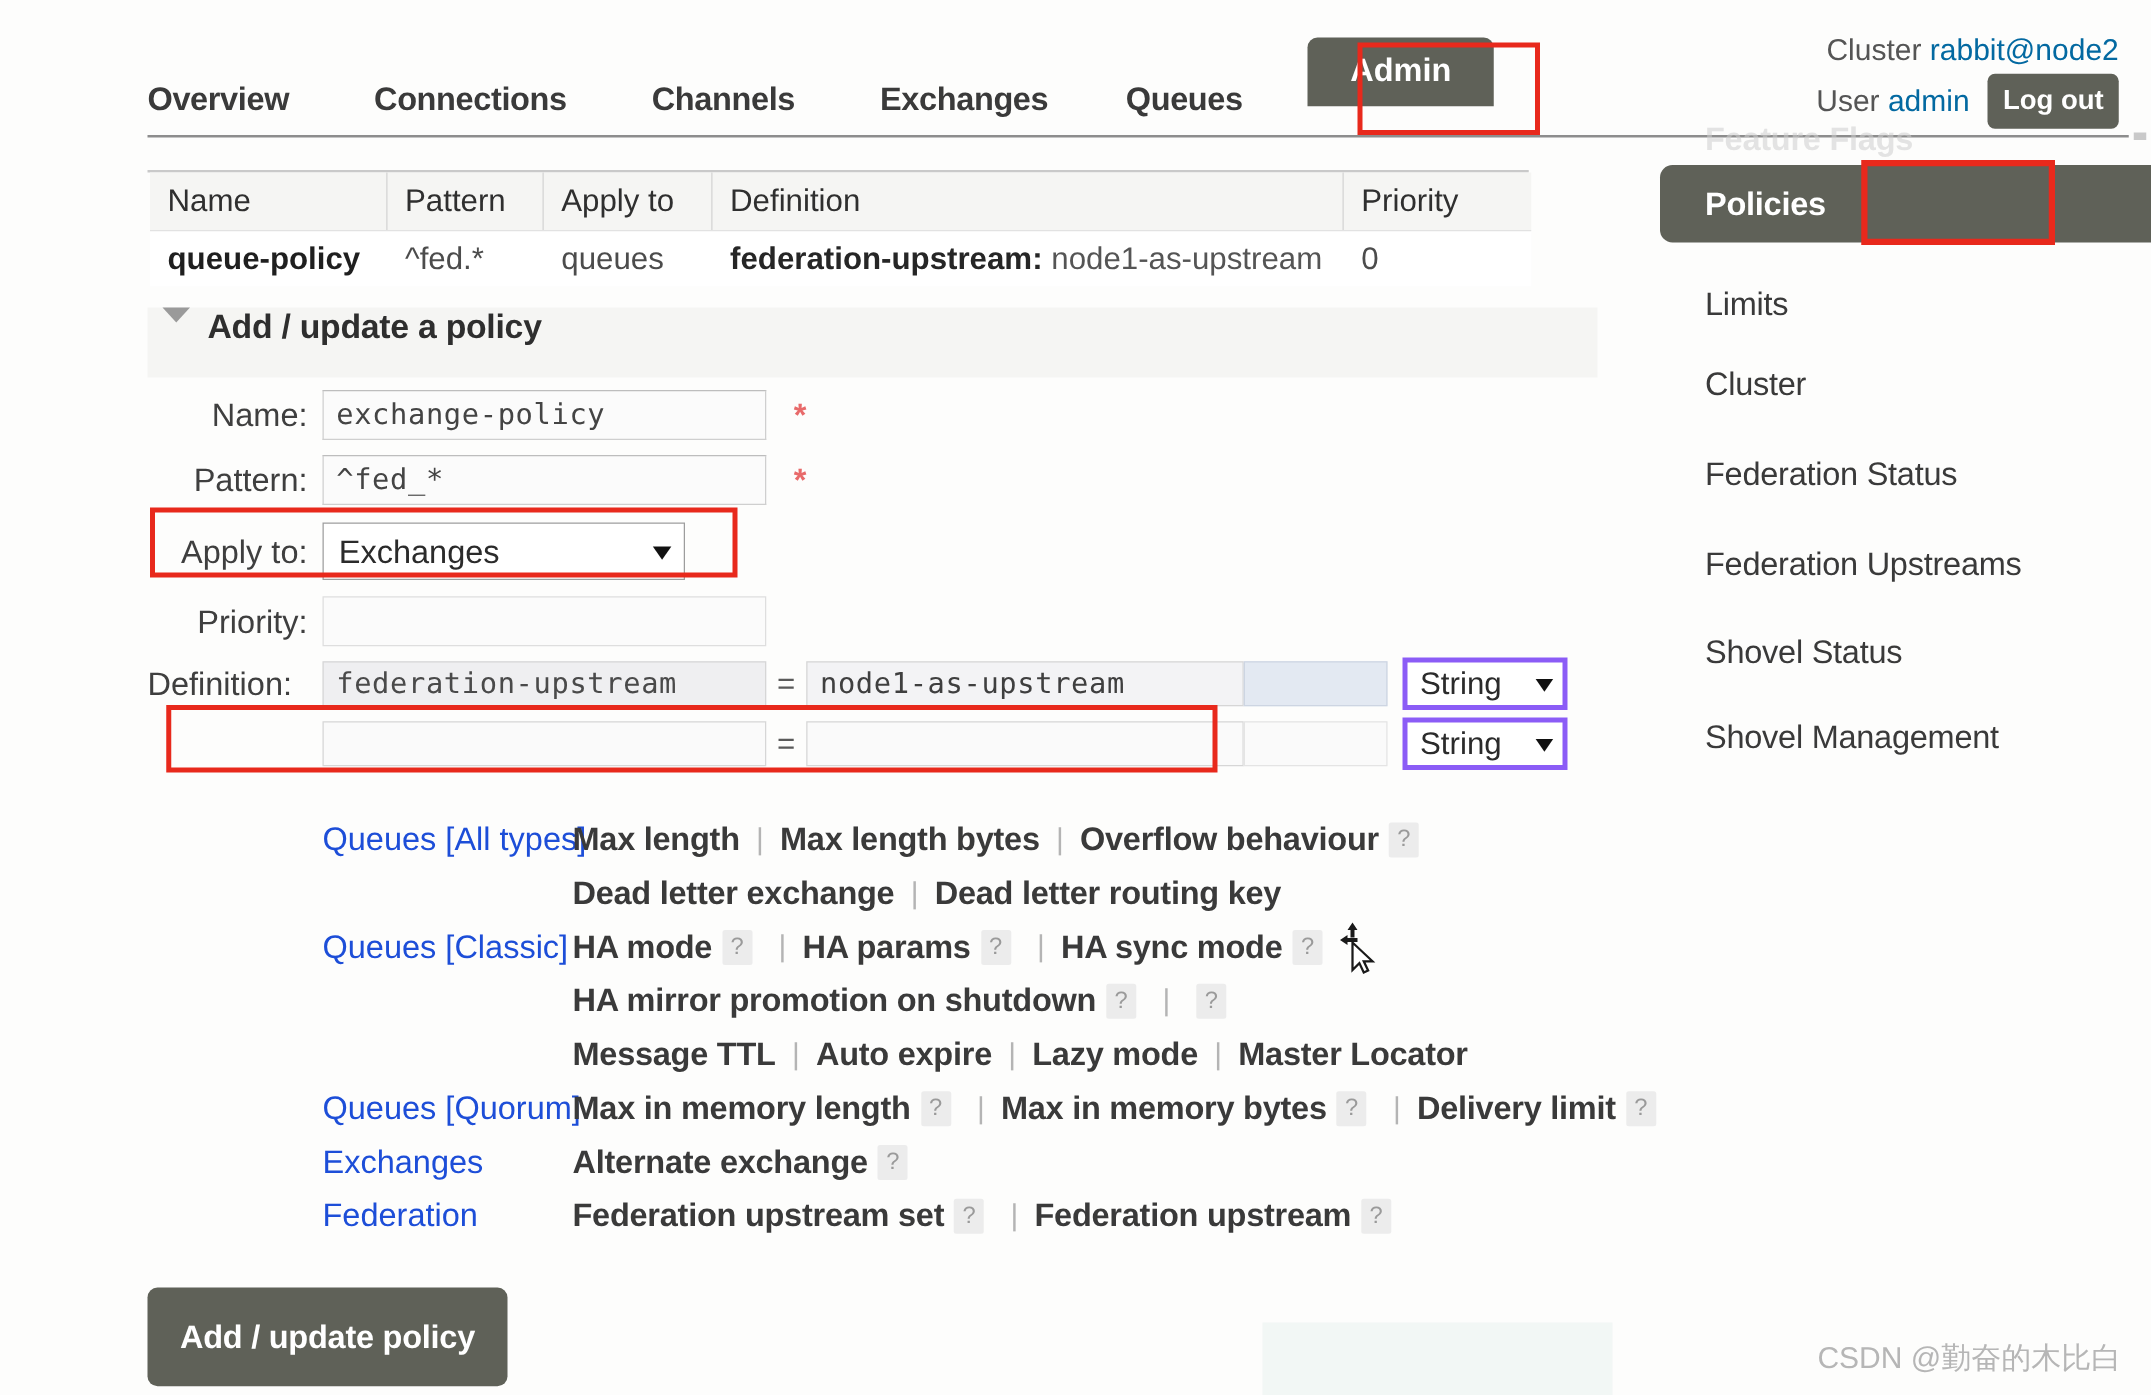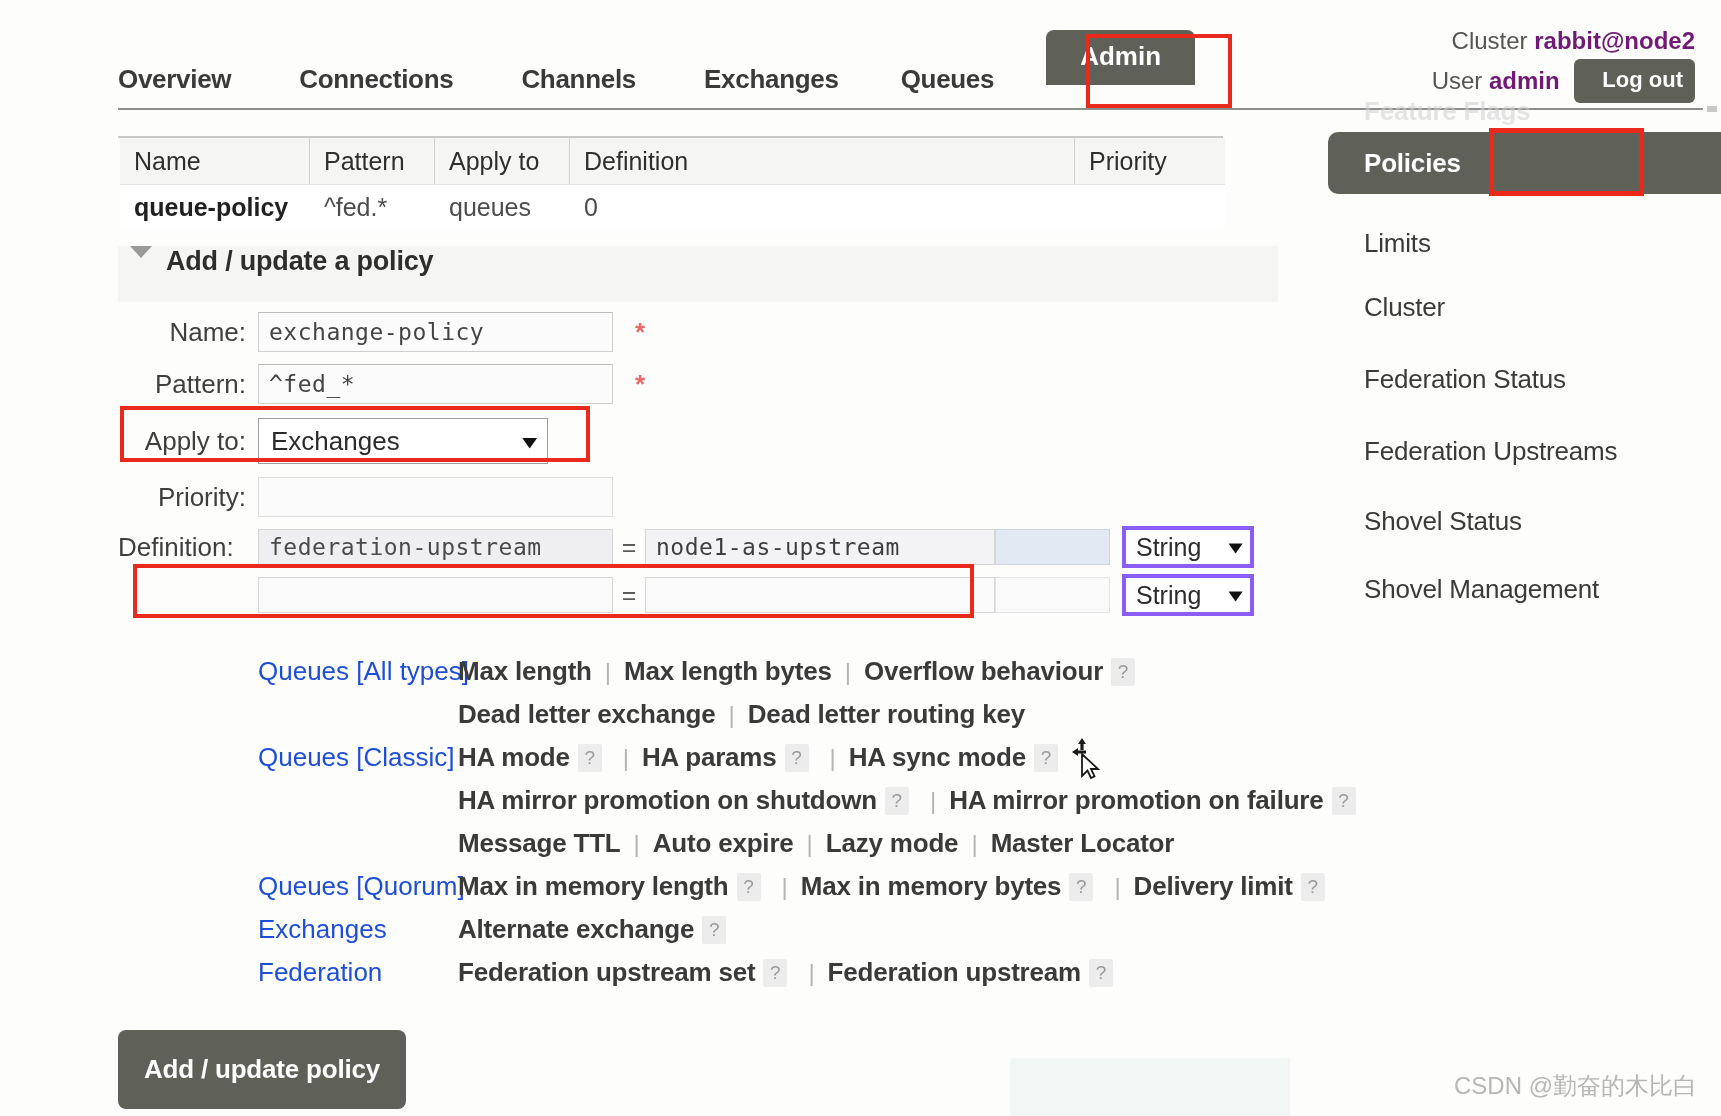--- a/index.html
+++ b/index.html
@@ -88,29 +88,29 @@
   .cluster-info {
     position: absolute;
     right: 26px;
     top: 22px;
     text-align: right;
     font-size: 24px;
     color: #4a4a4a;
     line-height: 1.55;
   }
   .cluster-info .lbl { font-weight: normal; color: #555; }
-  .cluster-info .val { font-weight: bold; color: #701a75; }
+  .cluster-info .val { font-weight: normal; color: #0369a1; }
   .logout-btn {
     display: inline-block;
     background: #5f6158;
     color: #ffffff;
     font-weight: bold;
     font-size: 22px;
     border-radius: 6px;
-    padding: 4px 12px 6px 28px;
+    padding: 4px 12px 6px 12px;
     margin-left: 8px;
     vertical-align: 2px;
   }
 
   
   .sidebar {
     position: absolute;
     right: 0;
     top: 96px;
     width: 393px;
@@ -576,20 +576,24 @@
       <div class="th c-name">Name</div>
       <div class="th c-pattern">Pattern</div>
       <div class="th c-applyto">Apply to</div>
       <div class="th c-def">Definition</div>
       <div class="th c-prio last">Priority</div>
     </div>
     <div class="tr">
       <div class="td c-name bold">queue-policy</div>
       <div class="td c-pattern">^fed.*</div>
       <div class="td c-applyto">queues</div>
+      <div class="td c-def">
+        <span class="def-key">federation-upstream:</span>
+        <span class="def-val">node1-as-upstream</span>
+      </div>
       <div class="td c-prio">0</div>
     </div>
   </div>
 
   <div class="form-wrap">
     <div class="section-head">
       <span class="caret"></span>
       <span class="section-title">Add / update a policy</span>
     </div>
 
@@ -684,21 +688,20 @@
         <span class="plink">HA sync mode</span>
         <span class="qmark">?</span>
       </div>
     </div>
     <div class="prow">
       <div class="pcat"></div>
       <div class="plinks">
         <span class="plink">HA mirror promotion on shutdown</span>
         <span class="qmark">?</span>
         <span class="psep">|</span>
-        <span class="plink">HA mirror promotion on failure</span>
         <span class="qmark">?</span>
       </div>
     </div>
     <div class="prow">
       <div class="pcat"></div>
       <div class="plinks">
         <span class="plink">Message TTL</span>
         <span class="psep">|</span>
         <span class="plink">Auto expire</span>
         <span class="psep">|</span>

